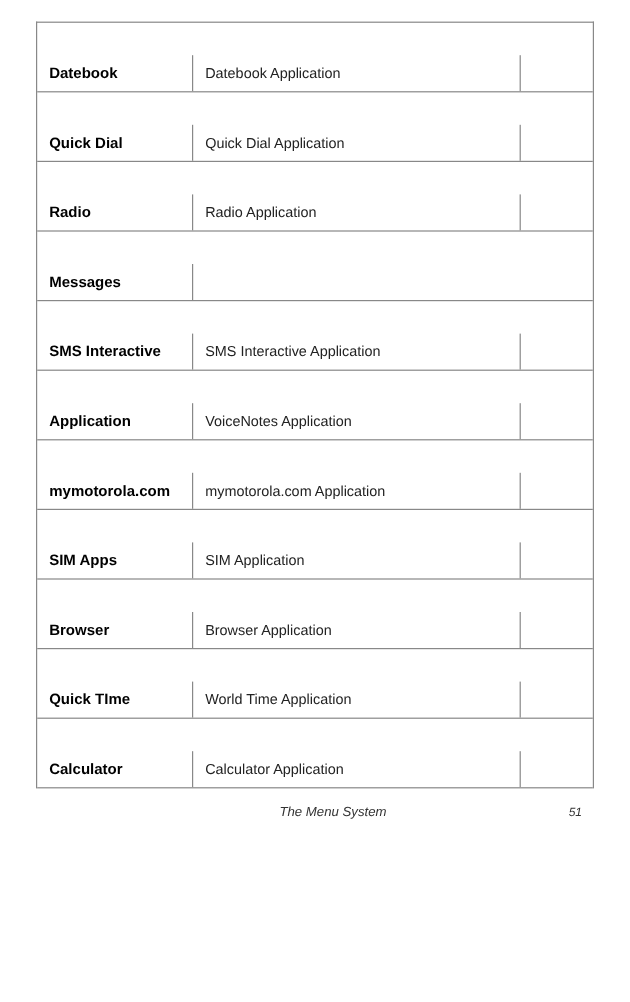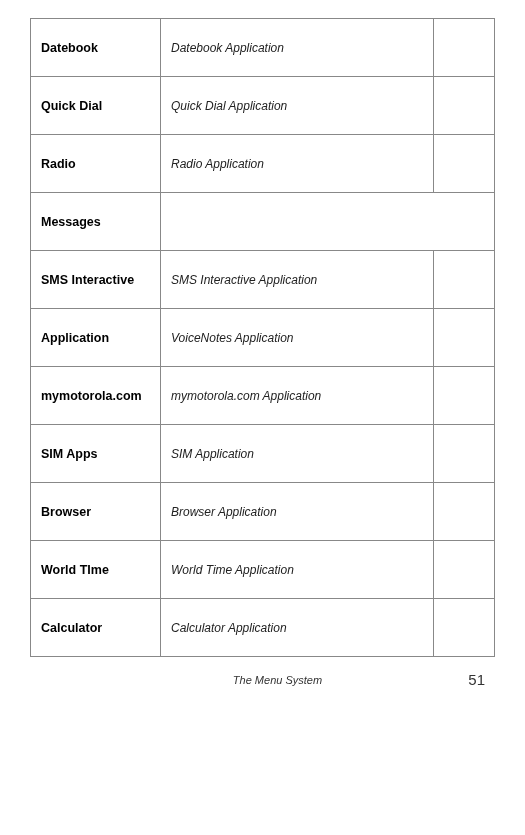--- a/index.html
+++ b/index.html
@@ -1,18 +1,19 @@
 <!DOCTYPE html>
 <html><head>
   <meta charset="utf-8">
   <style>
     * {
       margin: 0;
       padding: 0;
       box-sizing: border-box;
+      align-items: flex-end;
     }
 
     body {
       width: 525px;
       height: 835px;
       background: #ffffff;
       font-family: Arial, sans-serif;
       font-size: 13px;
       display: flex;
       flex-direction: column;
@@ -54,21 +55,20 @@
     }
 
     .col-desc {
       flex: 1;
       padding: 8px 10px;
       font-size: 12px;
       color: #222;
       display: flex;
       align-items: center;
       border-right: 1.5px solid #888;
-      font-style: italic;
     }
 
     .col-empty {
       width: 60px;
       min-width: 60px;
     }
 
     .footer {
       display: flex;
       flex-direction: row;
@@ -81,22 +81,23 @@
     .footer-text {
       font-size: 11px;
       color: #333;
       font-style: italic;
       flex: 1;
       text-align: center;
       padding-left: 60px;
     }
 
     .footer-page {
-      font-size: 15px;
+      font-size: 10px;
       color: #333;
+      font-style: italic;
       min-width: 30px;
       text-align: right;
     }
   </style>
 </head>
 <body>
 
 <div class="page-wrapper">
   <div class="table-container">
   <div class="table-row">
@@ -137,21 +138,21 @@
         <div class="col-name">SIM Apps</div>
         <div class="col-desc">SIM Application</div>
         <div class="col-empty"></div>
       </div>
       <div class="table-row">
         <div class="col-name">Browser</div>
         <div class="col-desc">Browser Application</div>
         <div class="col-empty"></div>
       </div>
       <div class="table-row">
-        <div class="col-name">World TIme</div>
+        <div class="col-name">Quick TIme</div>
         <div class="col-desc">World Time Application</div>
         <div class="col-empty"></div>
       </div>
       <div class="table-row">
         <div class="col-name">Calculator</div>
         <div class="col-desc">Calculator Application</div>
         <div class="col-empty"></div>
       </div>
     </div>
 

